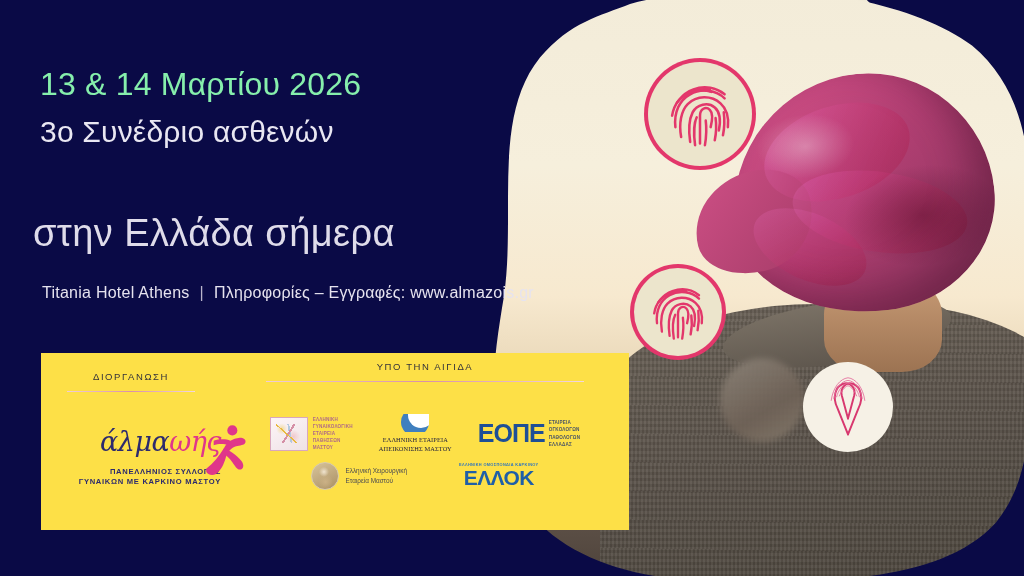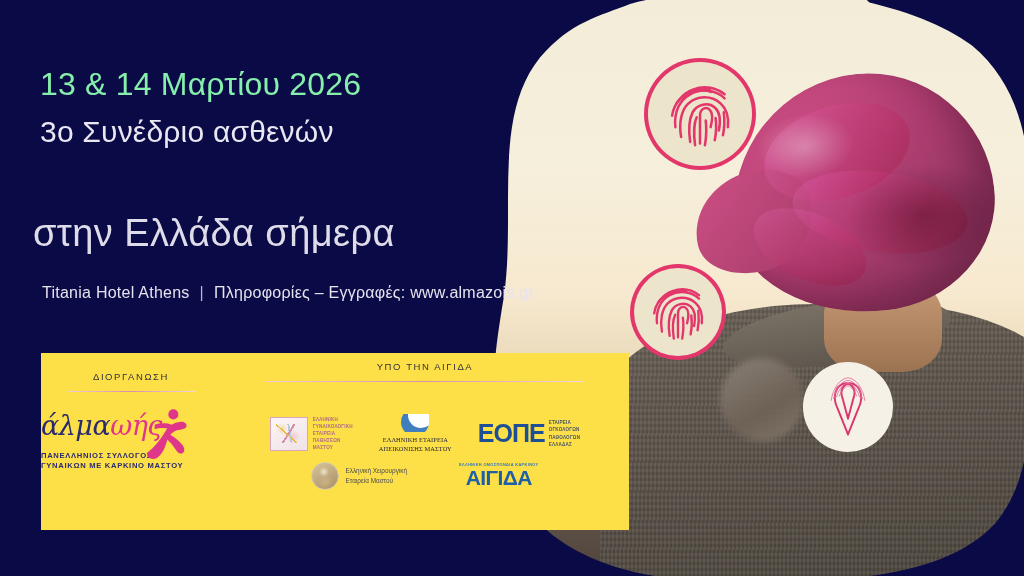--- a/index.html
+++ b/index.html
@@ -229,21 +229,21 @@
     font-weight:400;
   }
   .rule {
     height:1px; margin:9px auto 0;
     background:linear-gradient(90deg,#f0cdd8,#d98fa9,#f2d6e0);
   }
   .rule-left { width:128px; }
   .rule-right { width:318px; }
 
   
-  .alma-wrap { margin-top:20px; text-align:left; position:relative; height:98px; }
+  .alma-wrap { margin-top:36px; text-align:right; position:relative; height:98px; }
   .alma-word {
     font-family:"DejaVu Serif", serif;
     font-style:italic;
     font-size:27px;
     color:#2c2a6e;
     line-height:1;
     position:relative;
     display:inline-block;
     letter-spacing:-0.5px;
   }
@@ -510,18 +510,18 @@
         <div class="exem-logo">
           <div class="exem-portrait"></div>
           <div class="exem-txt">
             <div>Ελληνική Χειρουργική</div>
             <div>Εταιρεία Μαστού</div>
           </div>
         </div>
 
         <div class="ellok-logo">
           <div class="ellok-top">ΕΛΛΗΝΙΚΗ ΟΜΟΣΠΟΝΔΙΑ ΚΑΡΚΙΝΟΥ</div>
-          <div class="ellok-mark">ΑΙΓΙΔΑ</div>
+          <div class="ellok-mark">ΕΛΛΟΚ</div>
         </div>
       </div>
     </div>
   </div>
 </div>
 
 </body></html>

